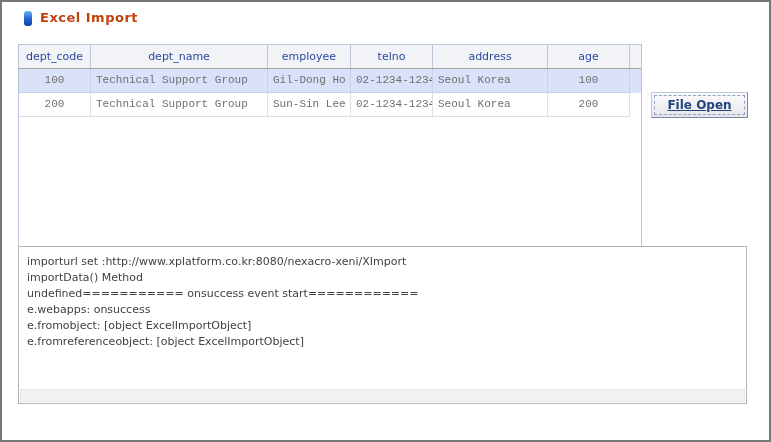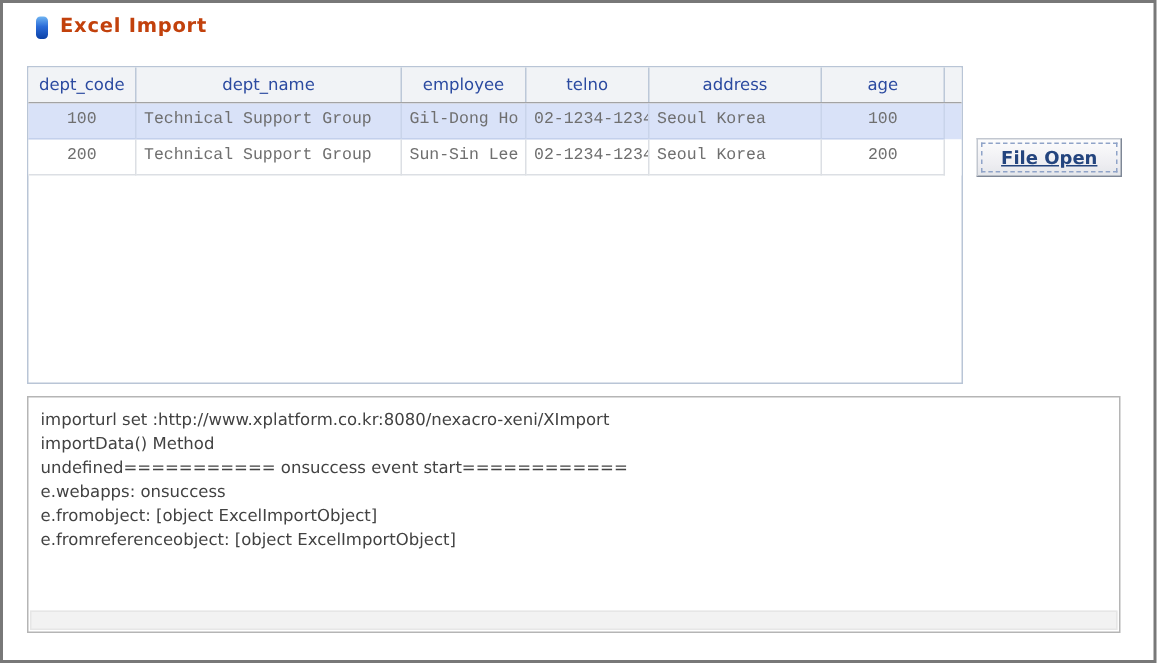--- a/index.html
+++ b/index.html
@@ -81,21 +81,21 @@
     margin-top: 48px;
   }
   .file-open-btn::after {
     content: ""; position: absolute; inset: 2px;
     border: 1px dashed #8fa3c8;
     pointer-events: none;
   }
 
   
   .log-box {
-    position: absolute; left: 16px; top: 262px;
+    position: absolute; left: 16px; top: 244px;
     width: 729px; height: 158px;
     border: 1px solid #b5b5b5;
     background: #fff;
     overflow: hidden;
   }
   .log-lines {
     position: absolute; left: 0; top: 0; right: 0; bottom: 14px;
     padding: 7px 8px 0 8px;
     overflow: hidden;
   }

